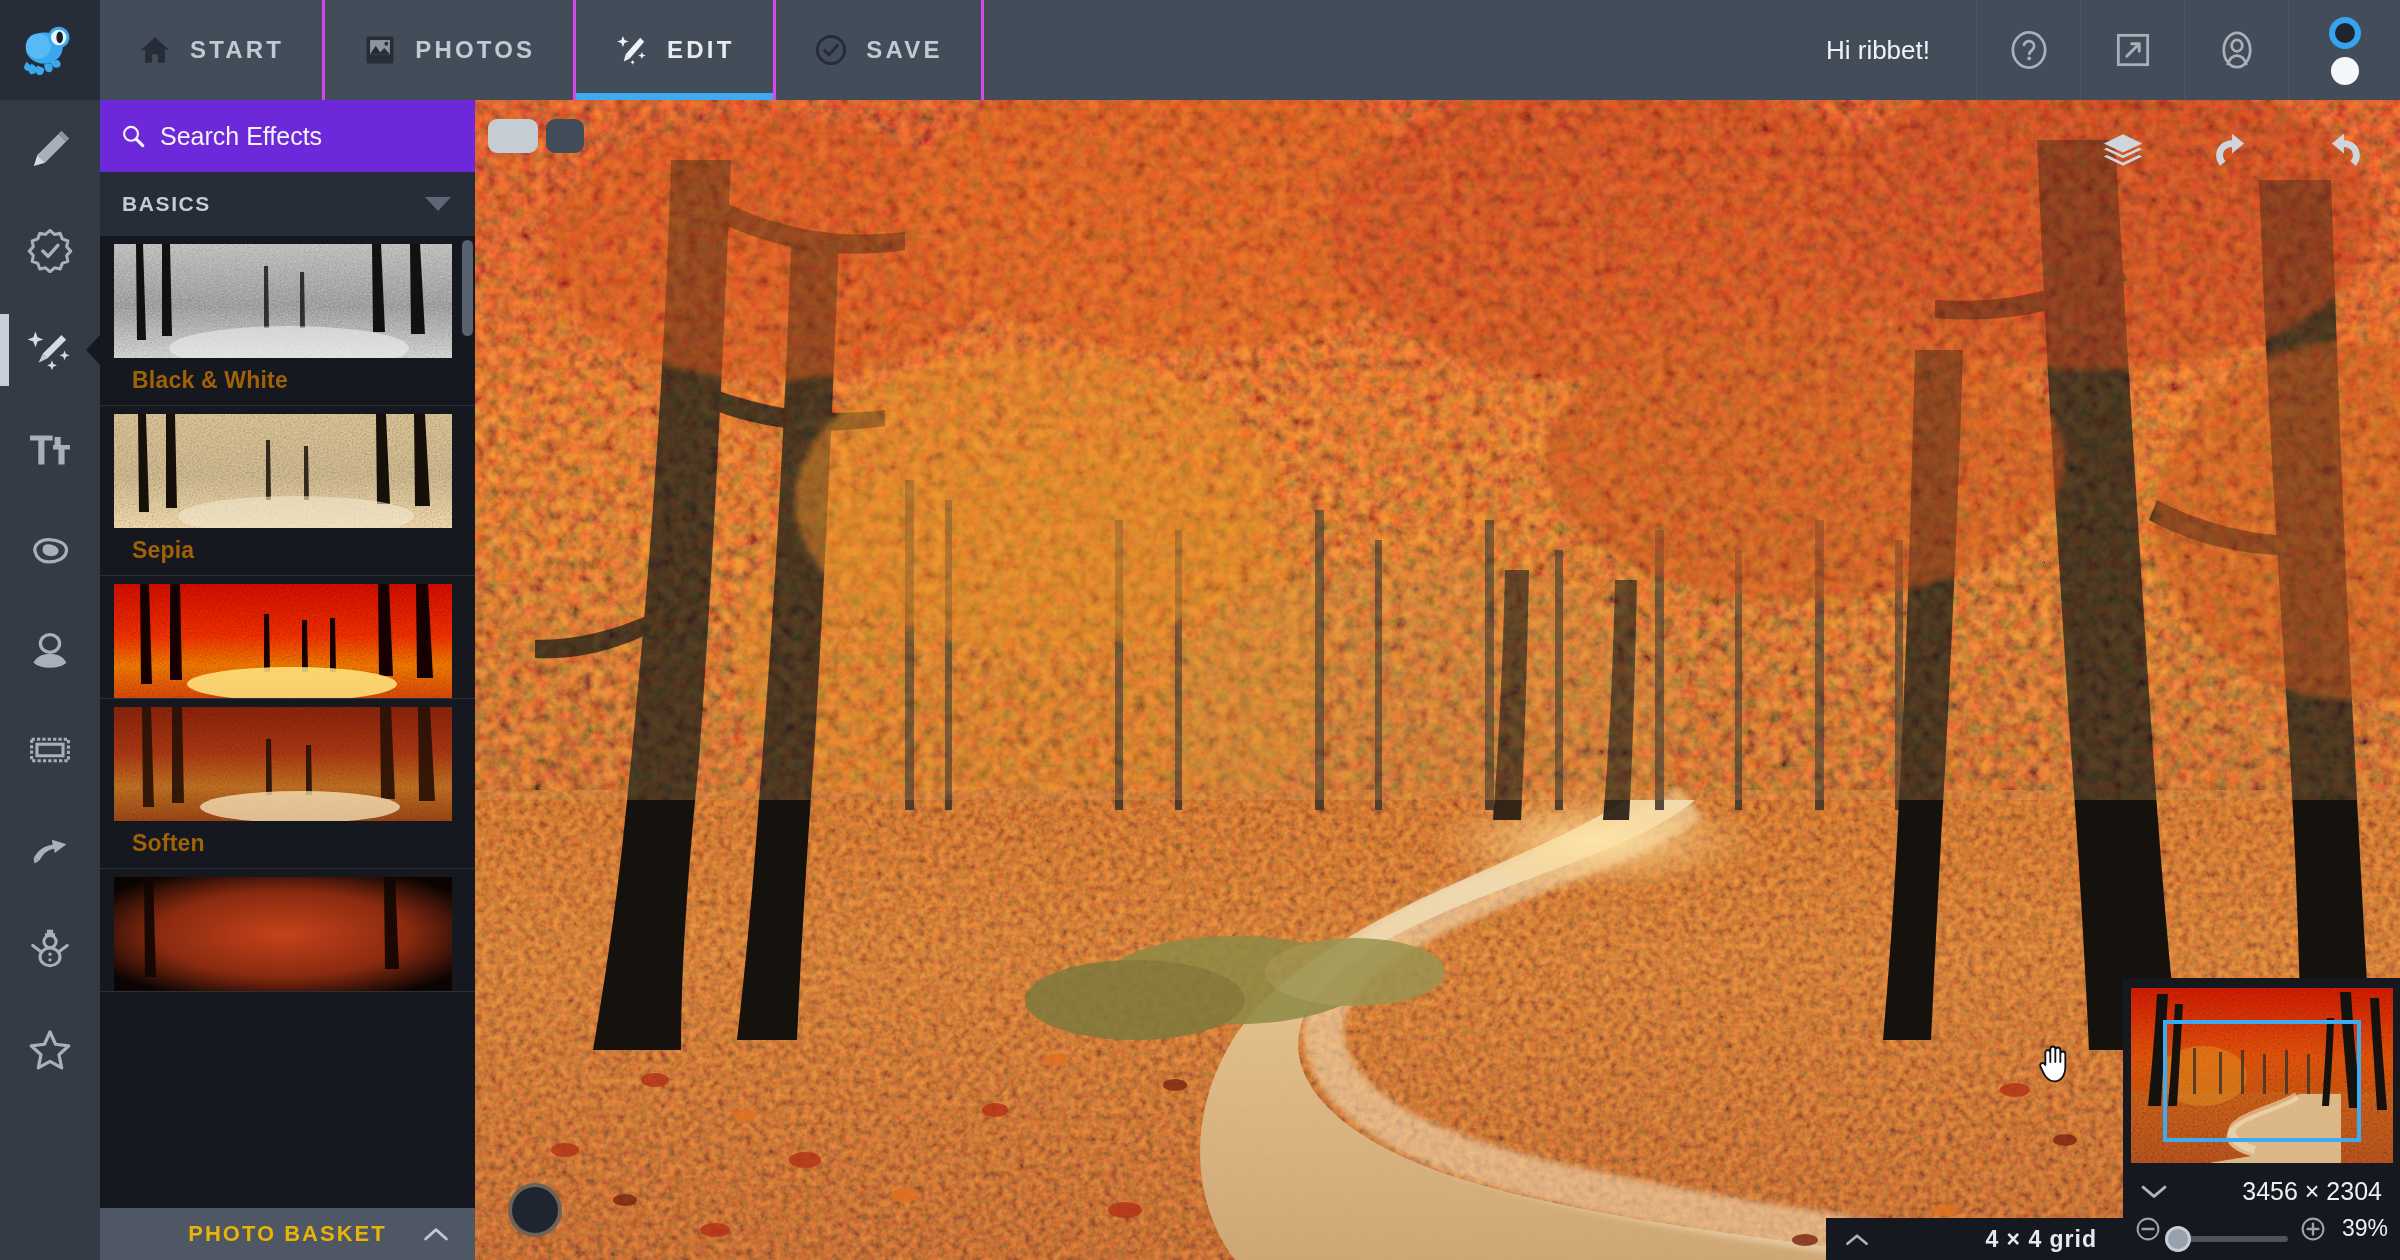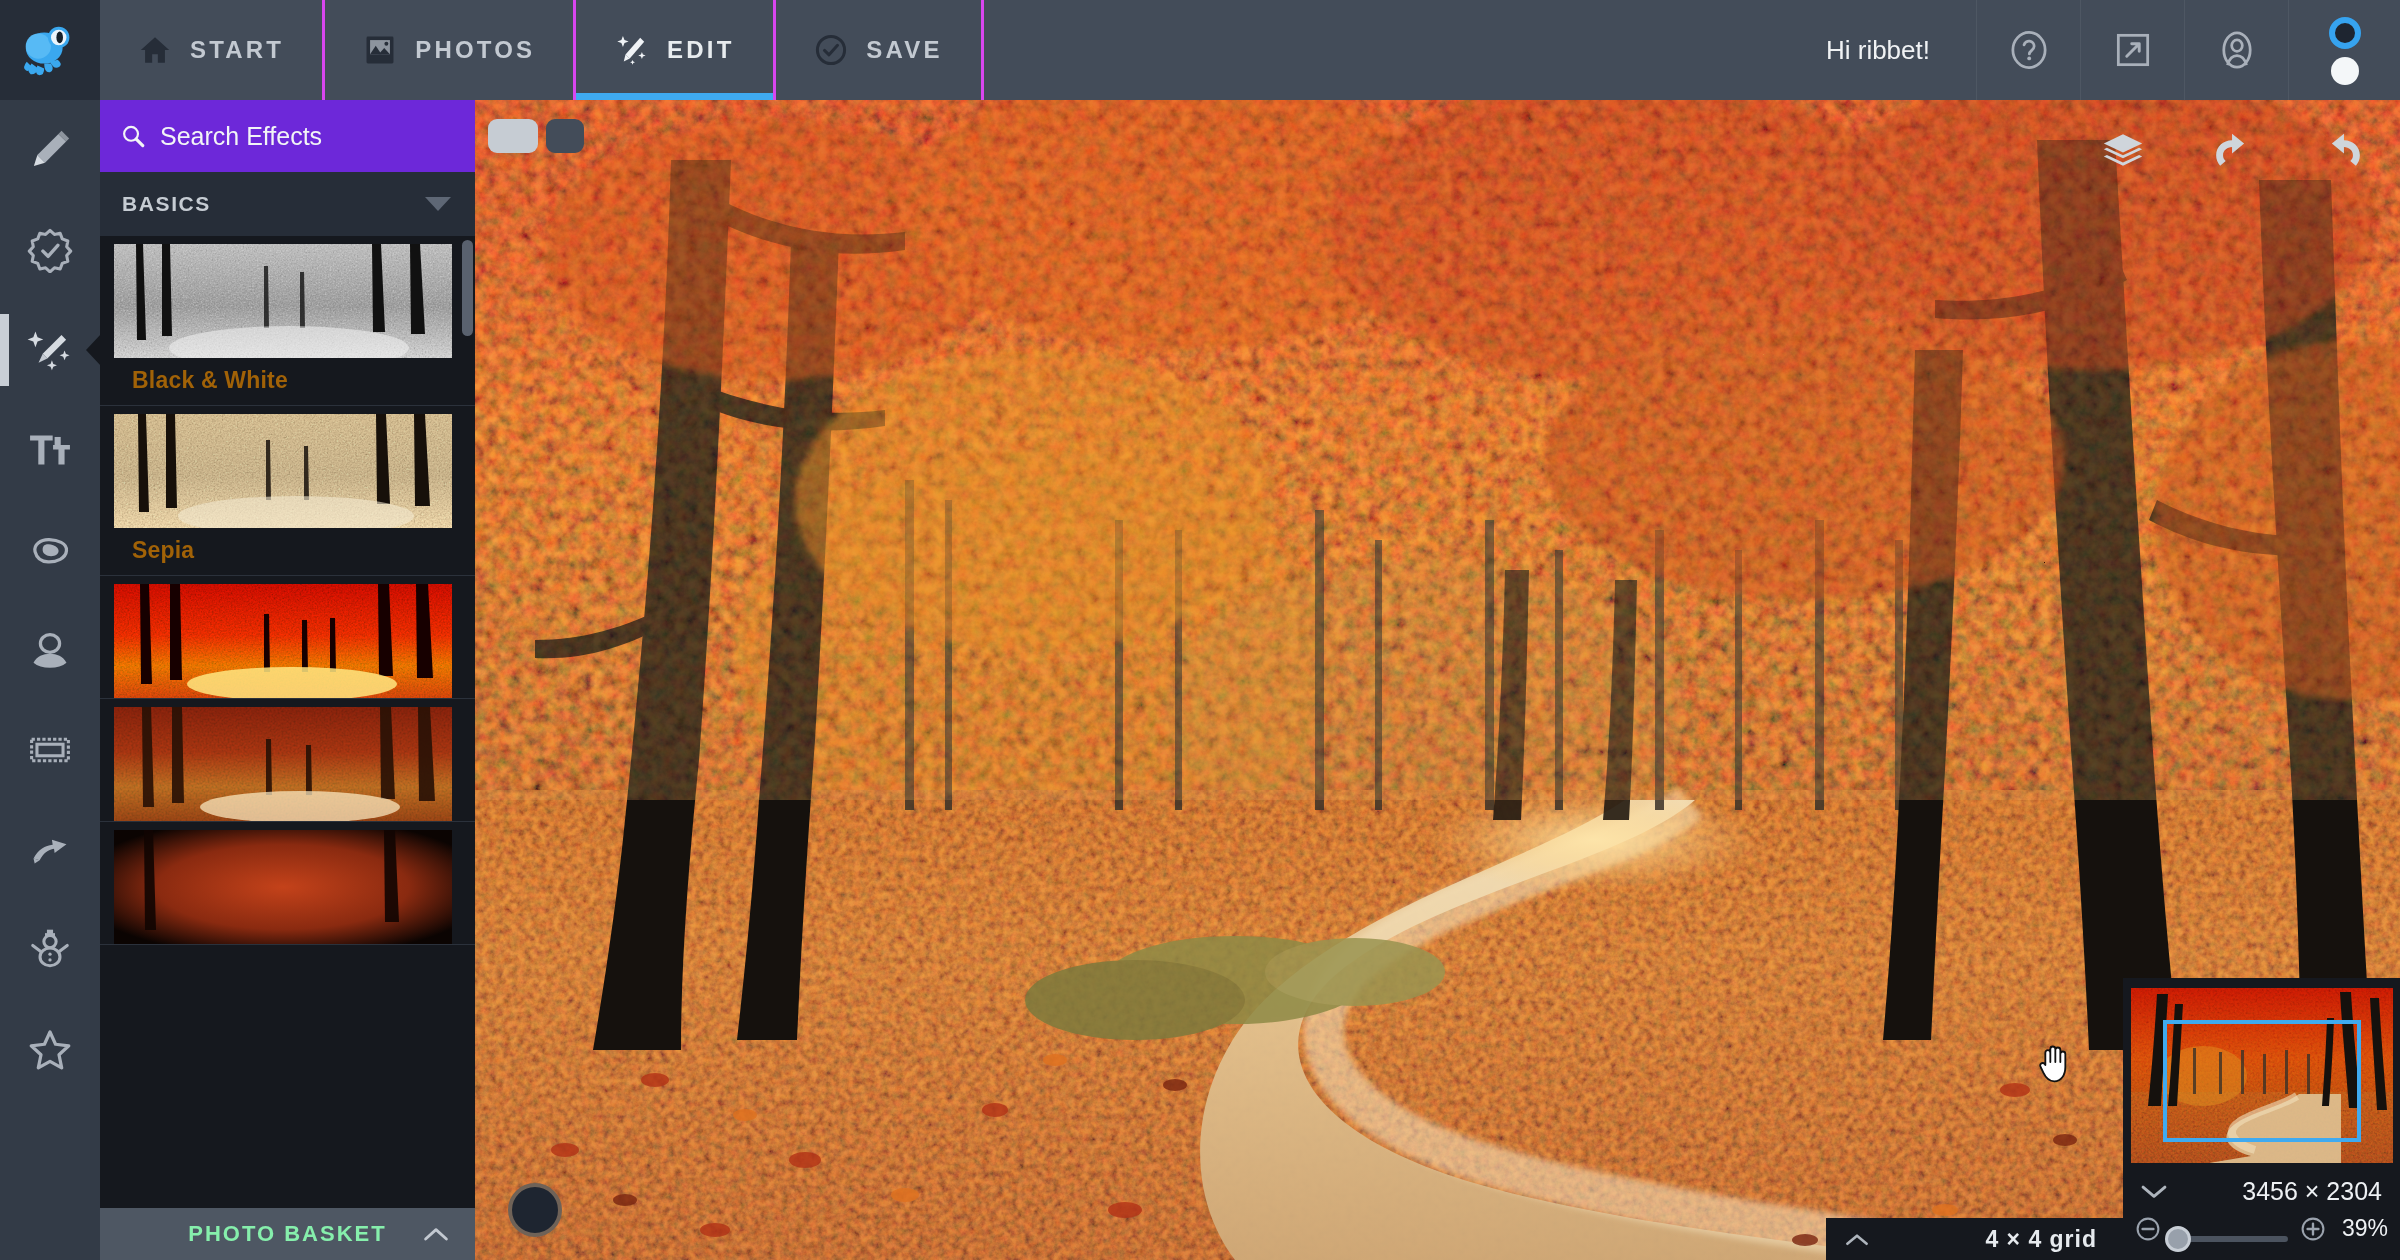--- a/index.html
+++ b/index.html
@@ -187,21 +187,21 @@
     cursor: pointer;
   }
 
   .photo-basket {
     flex: 0 0 52px; height: 52px;
     background: #4e5763;
     display: flex; align-items: center; justify-content: center;
     position: relative; cursor: pointer;
   }
   .photo-basket .t {
-    color: #86efac; font-size: 22px; font-weight: bold; letter-spacing: 2px;
+    color: #eab308; font-size: 22px; font-weight: bold; letter-spacing: 2px;
   }
   .chevron-up-pb {
     position: absolute; right: 26px; top: 50%;
     transform: translateY(-50%);
     width: 26px; height: 16px;
   }
 
   
   .canvas {
     position: absolute; top: 100px; left: 475px;
@@ -604,20 +604,21 @@
             <path d="M28 0 l9 0 l3 100 l-11 0 Z"></path>
               <path d="M58 0 l10 0 l2 96 l-12 0 Z"></path>
             <path d="M266 0 l11 0 l4 92 l-14 0 Z"></path>
               <path d="M304 0 l12 0 l5 94 l-16 0 Z"></path>
             <path d="M152 32 l5 0 l1 56 l-6 0 Z"></path>
               <path d="M192 38 l5 0 l1 50 l-6 0 Z"></path>
           </g>
           <ellipse cx="186" cy="100" rx="100" ry="16" fill="#fff0c8" opacity=".7"></ellipse>
         </svg>
       </div>
+      <div class="effect-name">Soften</div>
     </div>
 
     <div class="effect-card">
       <div class="effect-thumb" style="background:#2a0b04;">
         <svg width="338" height="114" viewBox="0 0 338 114" preserveAspectRatio="none">
           <defs>
             <radialGradient id="vig" cx="50%" cy="50%" r="62%">
               <stop offset="0" stop-color="#c4421a"></stop>
                 <stop offset=".6" stop-color="#8a2a10"></stop>
               <stop offset="1" stop-color="#0b0402"></stop>

